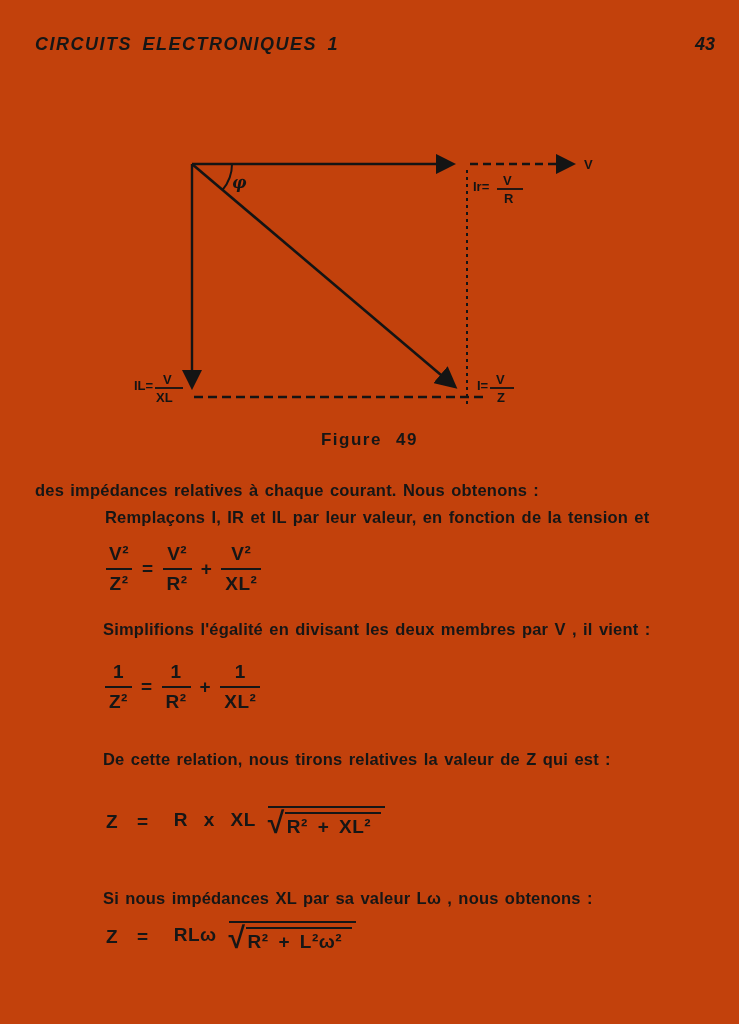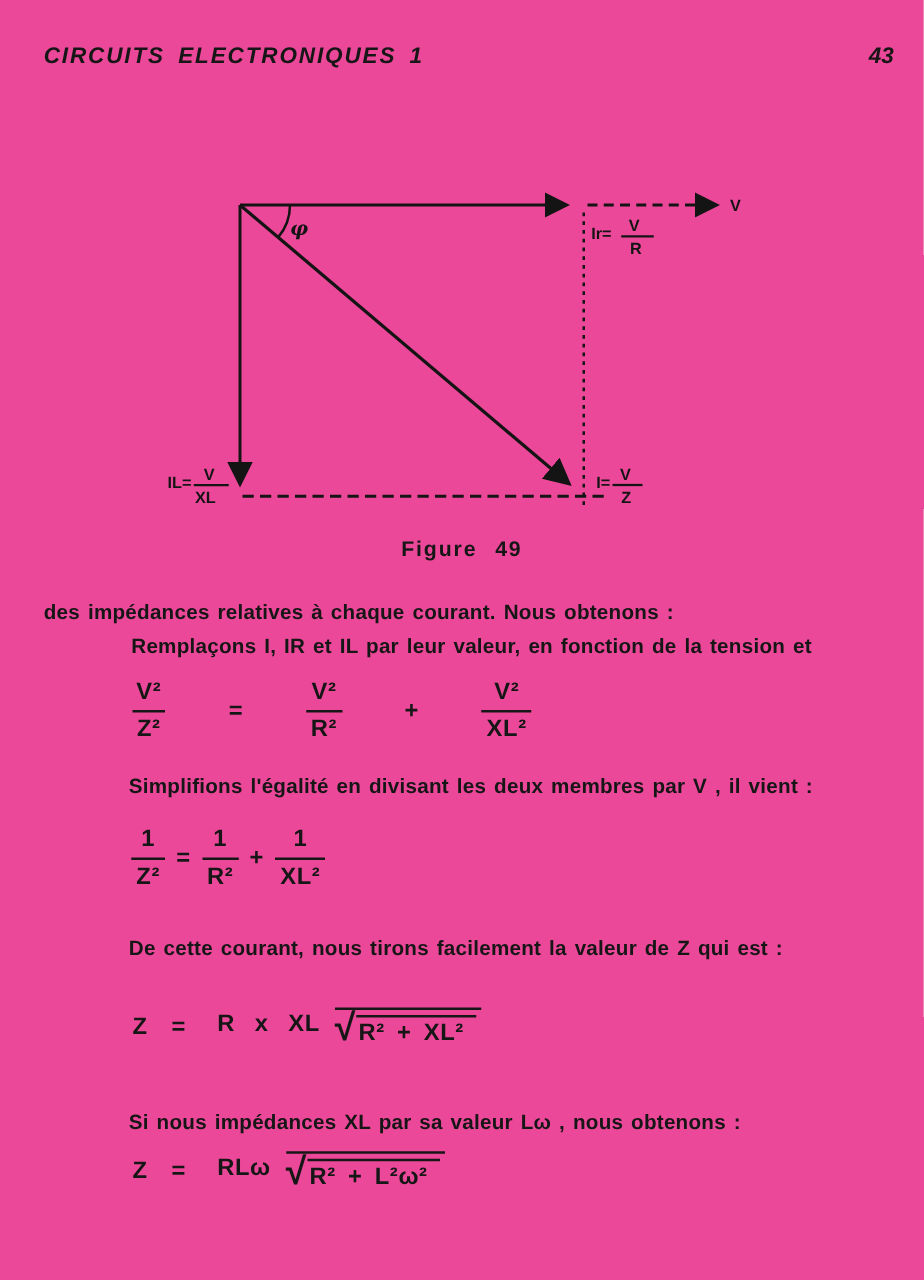--- a/index.html
+++ b/index.html
@@ -1,18 +1,18 @@
 <!DOCTYPE html>
 <html><head>
 <meta charset="utf-8">
 <style>
   html,body { margin:0; padding:0; background:#e8e8e8; }
   .page {
     position:relative; width:739px; height:1024px;
-    background:#ec4899; color:#161616; overflow:hidden;
+    background:#c2410c; color:#161616; overflow:hidden;
     font-family:"Liberation Sans", sans-serif; font-weight:bold;
   }
   
   .header-title {
     position:absolute; left:35px; top:34px;
     font-size:18px; font-style:italic; letter-spacing:1.5px;
     word-spacing:4px;
   }
   .page-number {
     position:absolute; right:24px; top:34px;
@@ -32,21 +32,21 @@
   .para .indent { margin-left:70px; }
   .p1 { left:35px; top:477px; width:678px; }
   .p2 { left:103px; top:616px; width:620px; }
   .p3 { left:103px; top:746px; width:620px; }
   .p4 { left:103px; top:885px; width:620px; }
   
   .formula {
     position:absolute; display:flex; align-items:center;
     font-size:19px; letter-spacing:0.5px;
   }
-  .f1 { left:103px; top:543px;gap:41px; }
+  .f1 { left:103px; top:543px; }
   .f2 { left:103px; top:661px; }
   .f3 { left:106px; top:806px; }
   .f4 { left:106px; top:921px; }
   .frac { display:inline-flex; flex-direction:column; align-items:center; margin:0 2px; }
   .frac .num { padding:0 4px 3px; }
   .frac .den { border-top:2.5px solid #161616; padding:3px 4px 0; }
   .op { margin:0 7px; }
   .lhs { margin-right:12px; }
   .bigfrac { display:inline-flex; flex-direction:row; align-items:center; margin-left:6px; }
   .bigfrac .bnum { padding:0 12px 4px; }
@@ -147,21 +147,21 @@
       <span class="num">1</span>
       <span class="den">R²</span>
     </span>
     <span class="op">+</span>
     <span class="frac">
       <span class="num">1</span>
       <span class="den">XL²</span>
     </span>
   </div>
 
-  <p class="para p3">De cette courant, nous tirons facilement la valeur de Z qui est :</p>
+  <p class="para p3">De cette relation, nous tirons relatives la valeur de Z qui est :</p>
 
   <div class="formula f3">
     <span class="lhs">Z</span>
     <span class="op">=</span>
     <span class="bigfrac">
       <span class="bnum">R x XL</span>
       <span class="bden">
         <span class="radsign">√</span>
         <span class="radicand">R² + XL²</span>
       </span>

